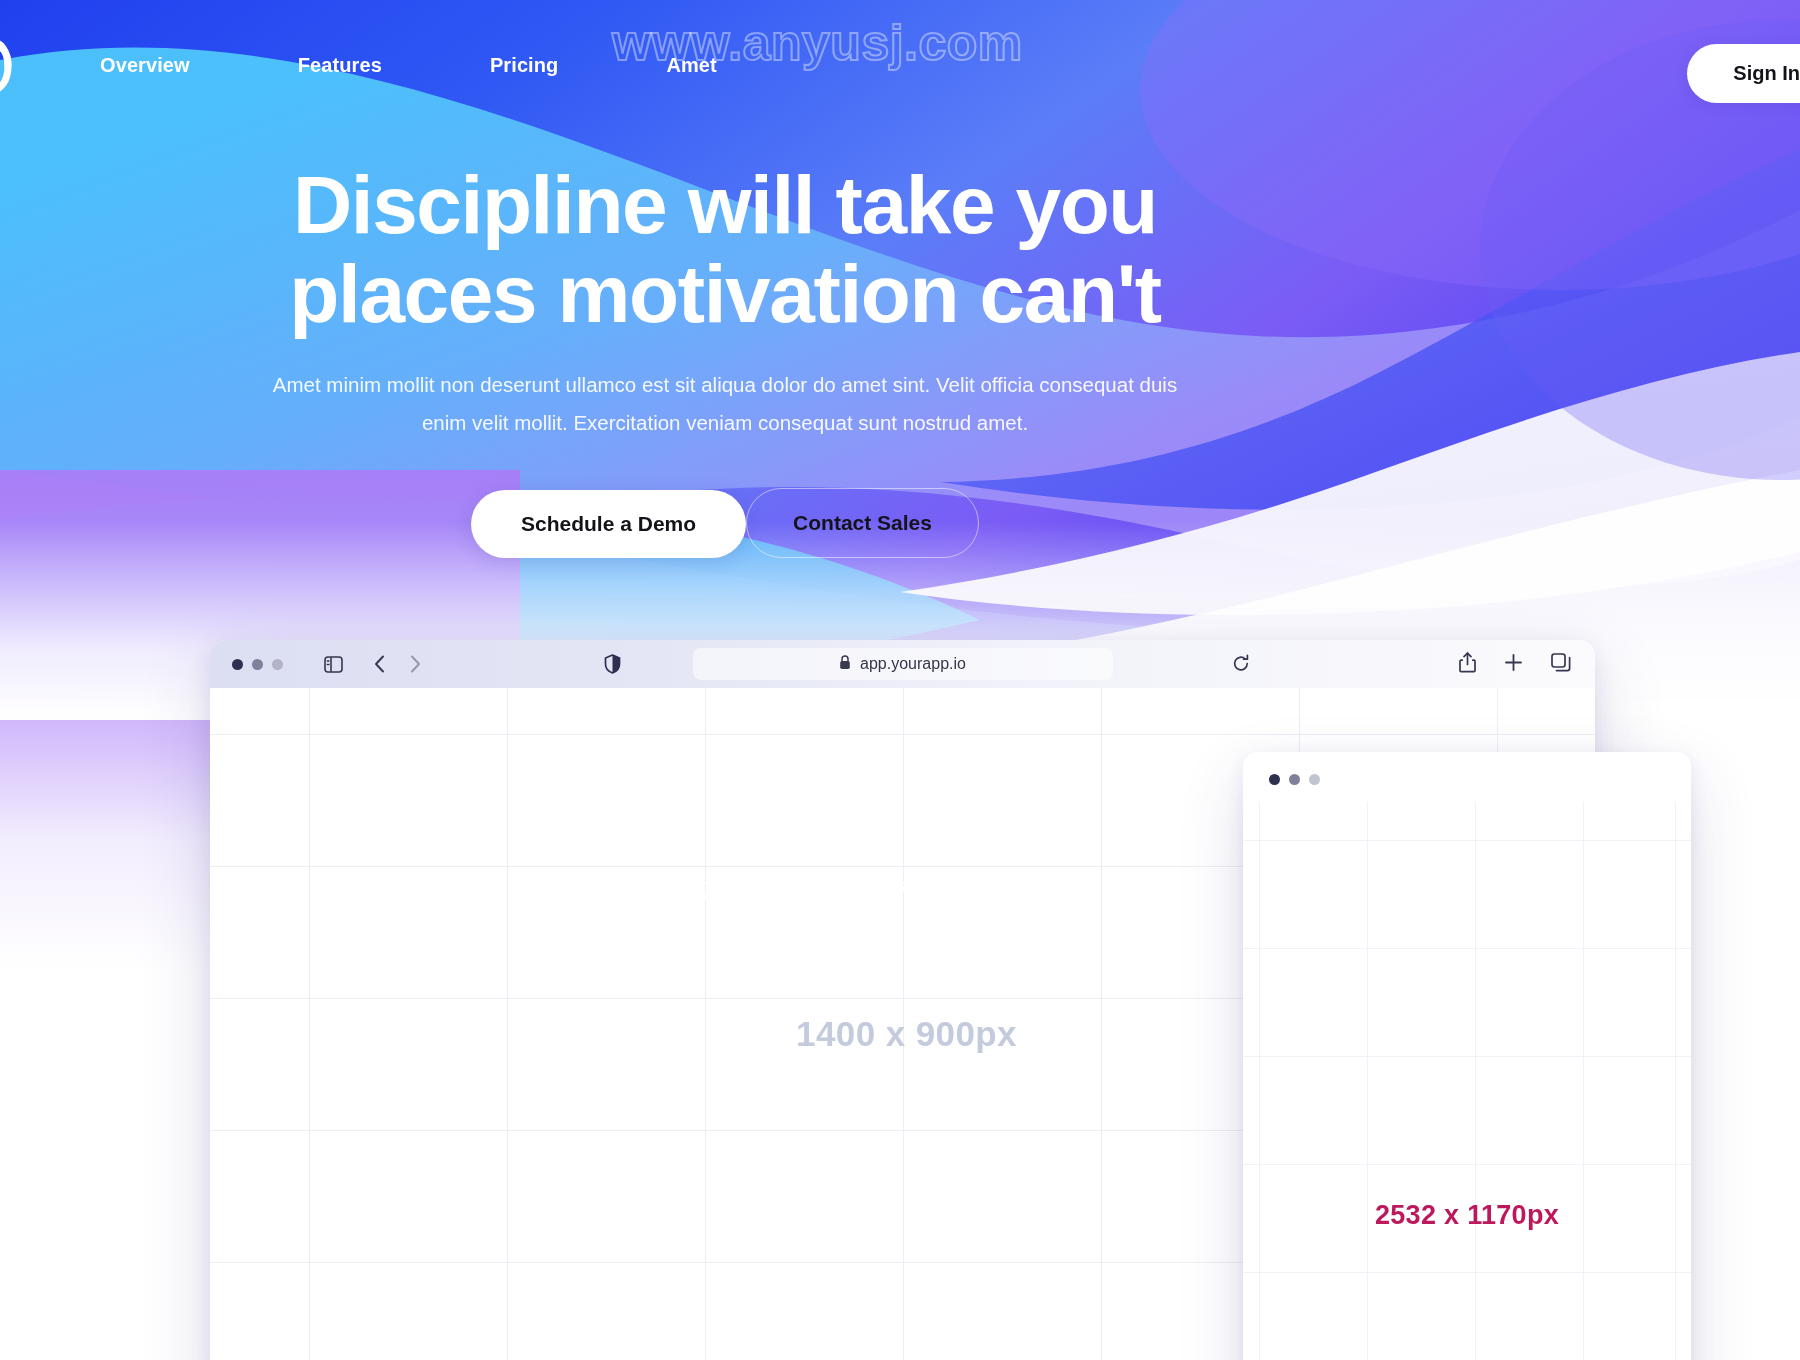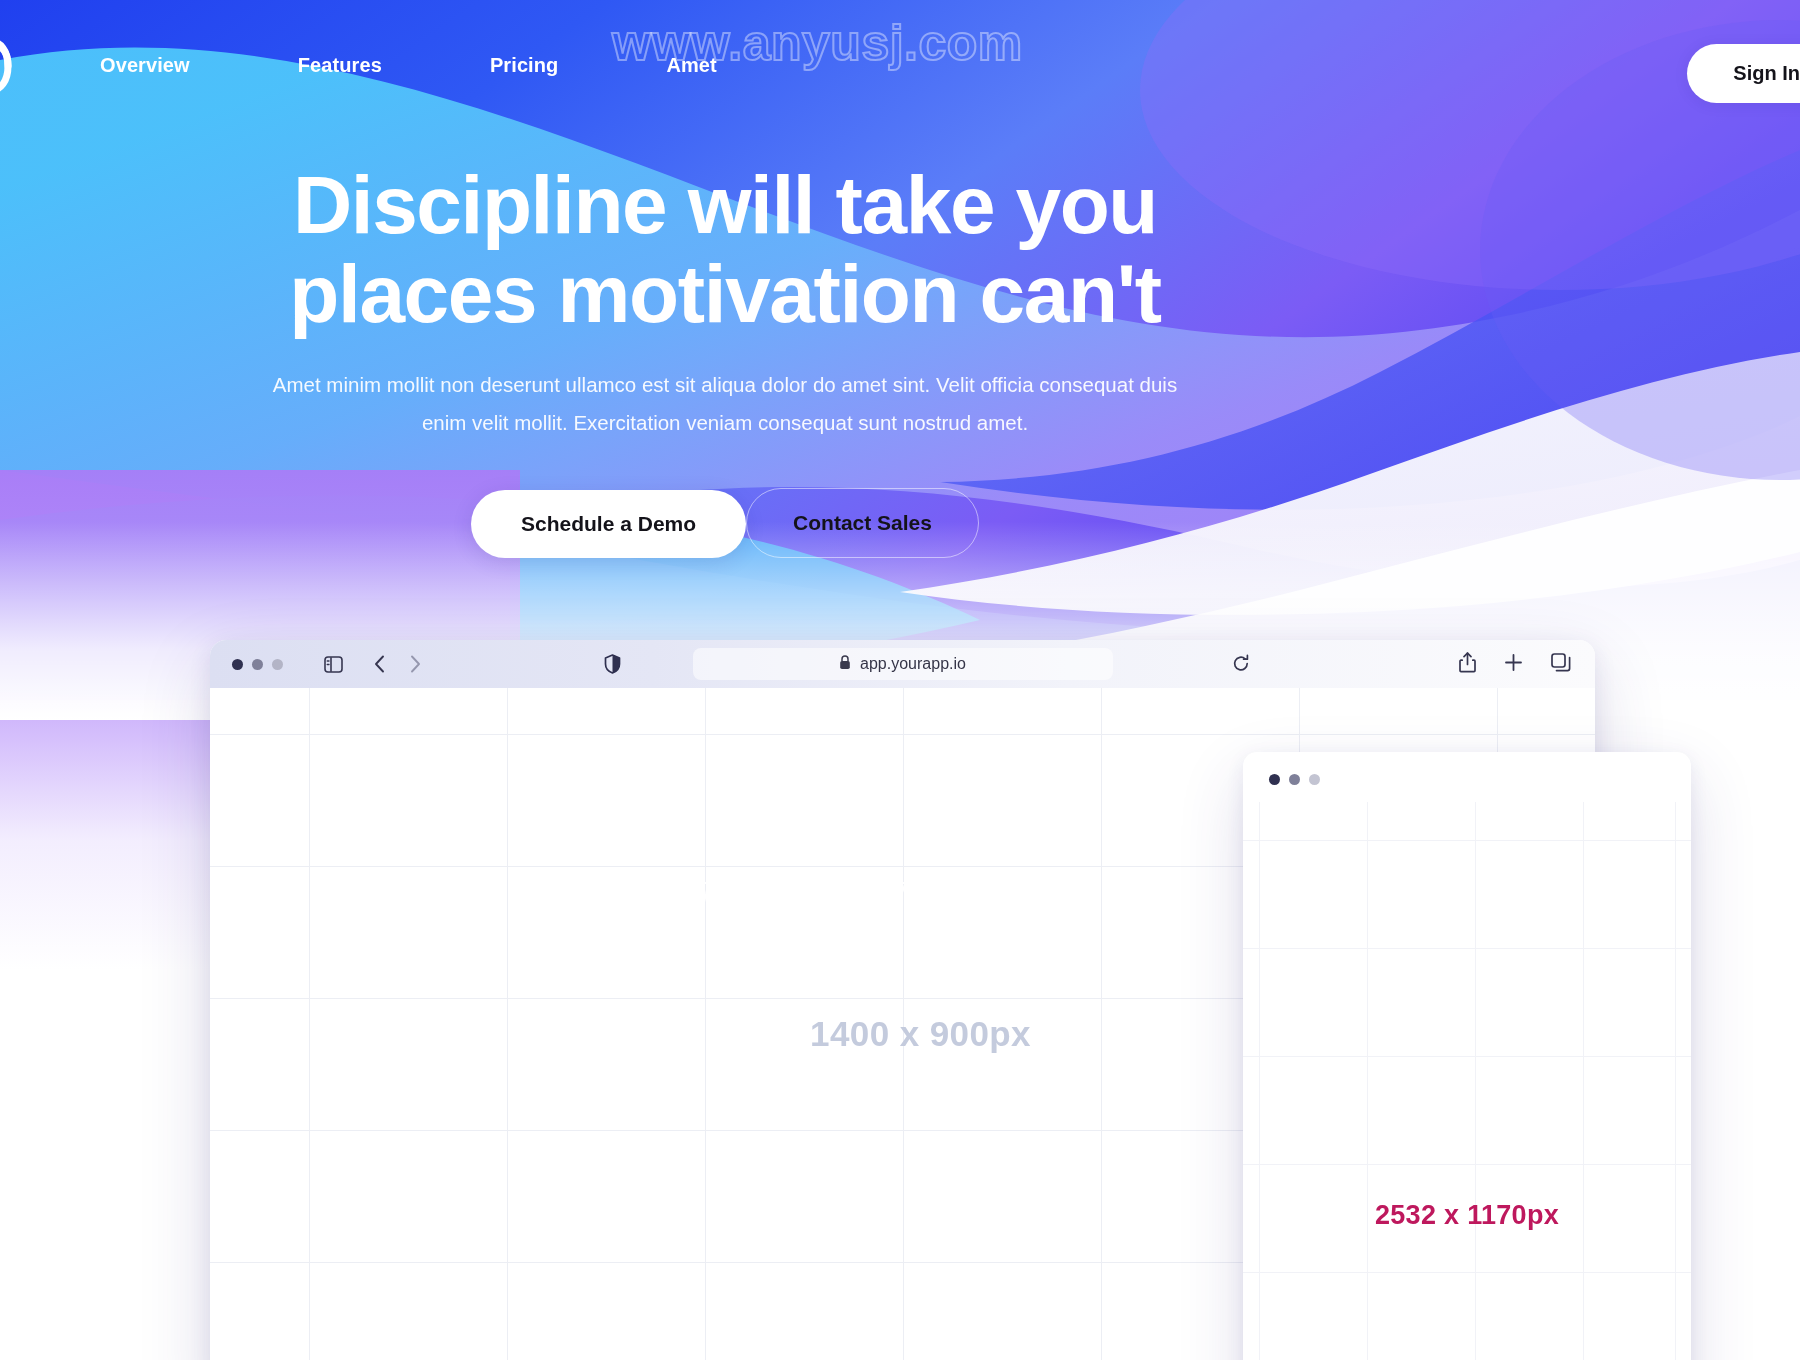--- a/index.html
+++ b/index.html
@@ -132,21 +132,21 @@
   #tb-right { position:absolute; right:24px; top:12px; display:flex; gap:28px; align-items:center; }
 
   #browser-canvas {
     position:absolute; left:0; top:48px; width:100%; height:712px;
     background:#ffffff; overflow:hidden;
   }
   .gridlines { position:absolute; left:0; top:0; width:100%; height:100%; }
   .gl-v { position:absolute; top:0; width:1px; height:100%; background:#eceef4; }
   .gl-h { position:absolute; left:0; height:1px; width:100%; background:#eceef4; }
   #browser-size-label {
-    position:absolute; left:18px; top:326px; width:100%;
+    position:absolute; left:4px; top:326px; width:100%;
     text-align:center; font-size:35px; font-weight:700;
     color:#c4cbdd; letter-spacing:.4px;
   }
 
   
   #phone {
     position:absolute; left:1243px; top:752px;
     width:448px; height:660px;
     background:#ffffff; border-radius:14px;
     box-shadow:0 26px 66px rgba(60,50,130,.16), 0 5px 18px rgba(60,50,130,.09);

